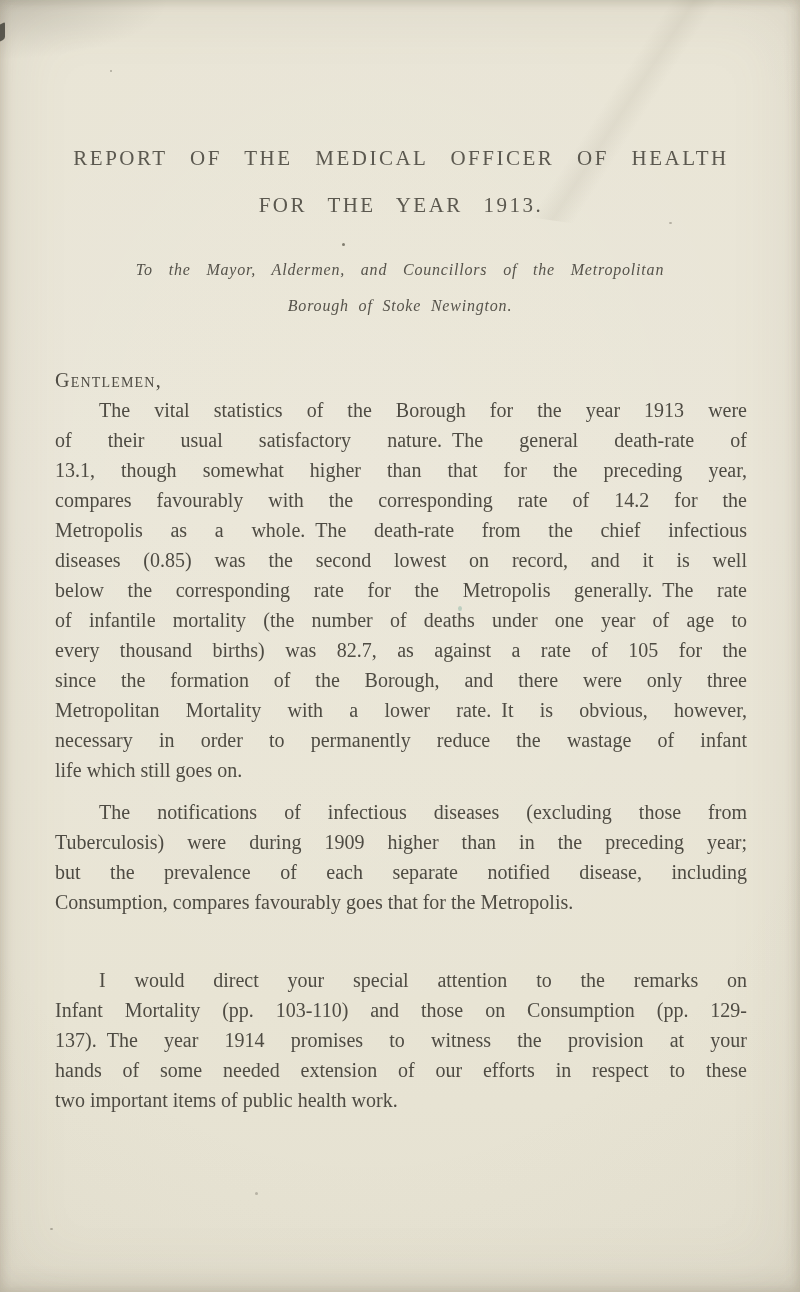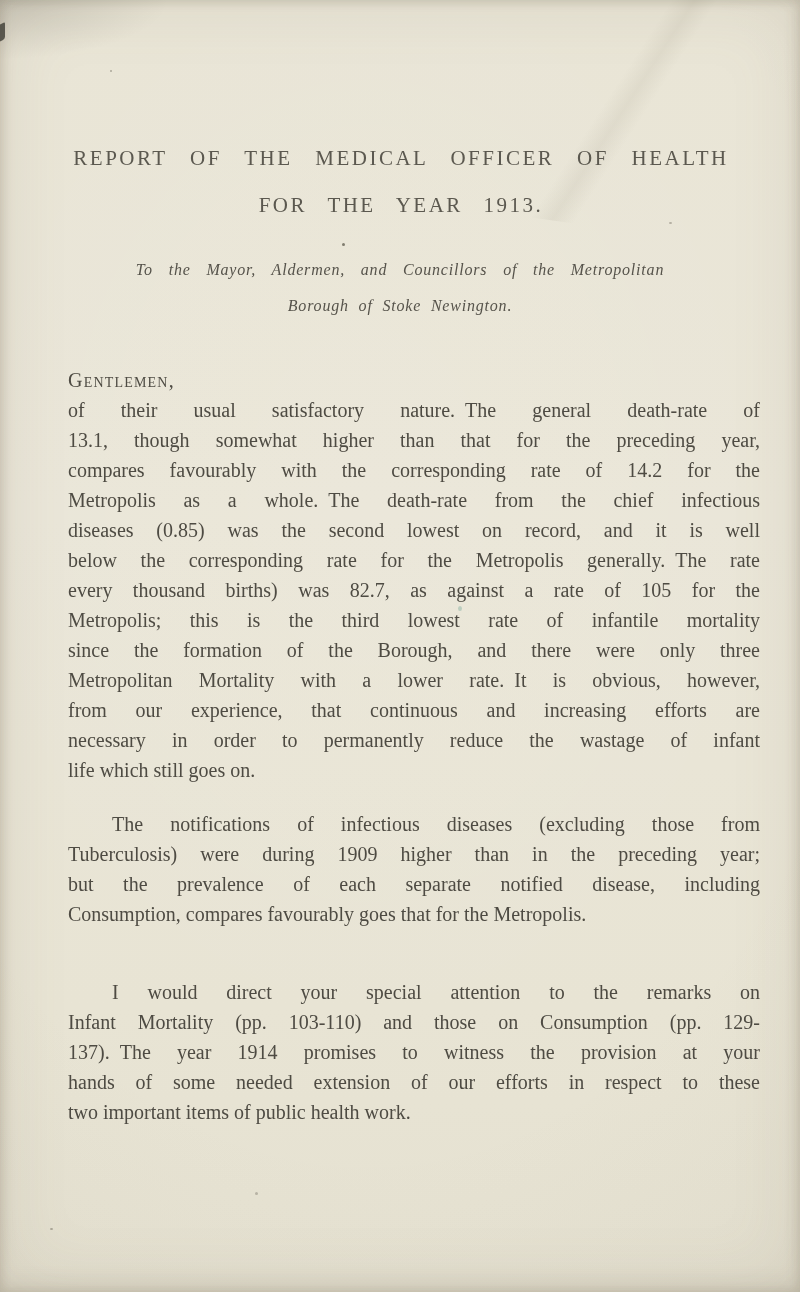--- a/index.html
+++ b/index.html
@@ -51,34 +51,34 @@
     letter-spacing: 0.8px;
     color: #56534b;
     white-space: nowrap;
   }
   .dedication-line.l1 { top: 261px; word-spacing: 11px; }
   .dedication-line.l2 { top: 297px; word-spacing: 5px; }
 
   
   .body-text {
     position: absolute;
-    left: 68px;
+    left: 55px;
     top: 365px;
     width: 692px;
     font-size: 20px;
     line-height: 30px;
     color: #4e4b43;
     font-family: Liberation Serif, serif;
   }
   .salutation {
     font-variant: small-caps;
     letter-spacing: 1.2px;
   }
   .para { margin: 0; padding: 0; }
-  .para.p2 { margin-top: 24px; }
+  .para.p2 { margin-top: 12px; }
   .para.p3 { margin-top: 48px; }
   .line {
     text-align: justify;
     text-align-last: justify;
   }
   .line.first { text-indent: 44px; }
   .line.last {
     text-align: left;
     text-align-last: left;
   }
@@ -141,31 +141,31 @@
   <div class="title-line l2">FOR THE YEAR 1913.</div>
 
   <div class="dedication-line l1">To the Mayor, Aldermen, and Councillors of the Metropolitan</div>
   <div class="dedication-line l2">Borough of Stoke Newington.</div>
 
   <div class="body-text">
 
     <div class="line last salutation">Gentlemen,</div>
 
     <div class="para p1">
+      <div class="line first">The vital statistics of the Borough for the year 1913 were</div>
       <div class="line">of their usual satisfactory nature. The general death-rate of</div>
       <div class="line">13.1, though somewhat higher than that for the preceding year,</div>
       <div class="line">compares favourably with the corresponding rate of 14.2 for the</div>
       <div class="line">Metropolis as a whole. The death-rate from the chief infectious</div>
       <div class="line">diseases (0.85) was the second lowest on record, and it is well</div>
       <div class="line">below the corresponding rate for the Metropolis generally. The rate</div>
+      <div class="line">of infantile mortality (the number of deaths under one year of age to</div>
       <div class="line">every thousand births) was 82.7, as against a rate of 105 for the</div>
-      <div class="line">Metropolis; this is the third lowest rate of infantile mortality</div>
       <div class="line">since the formation of the Borough, and there were only three</div>
       <div class="line">Metropolitan Mortality with a lower rate. It is obvious, however,</div>
-      <div class="line">from our experience, that continuous and increasing efforts are</div>
       <div class="line">necessary in order to permanently reduce the wastage of infant</div>
       <div class="line last">life which still goes on.</div>
     </div>
 
     <div class="para p2">
       <div class="line first">The notifications of infectious diseases (excluding those from</div>
       <div class="line">Tuberculosis) were during 1909 higher than in the preceding year;</div>
       <div class="line">but the prevalence of each separate notified disease, including</div>
       <div class="line last">Consumption, compares favourably goes that for the Metropolis.</div>
     </div>

